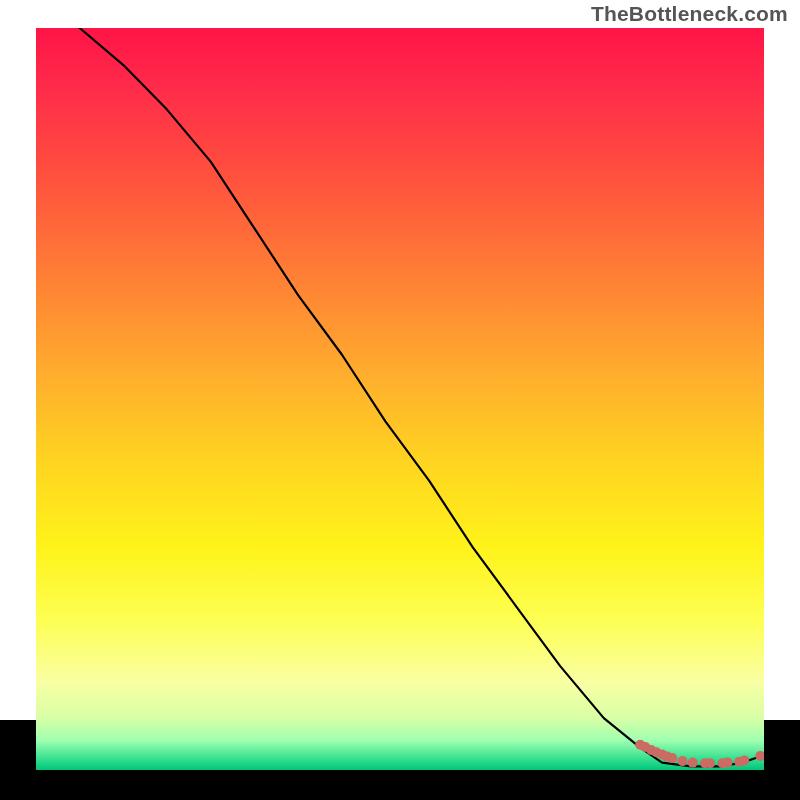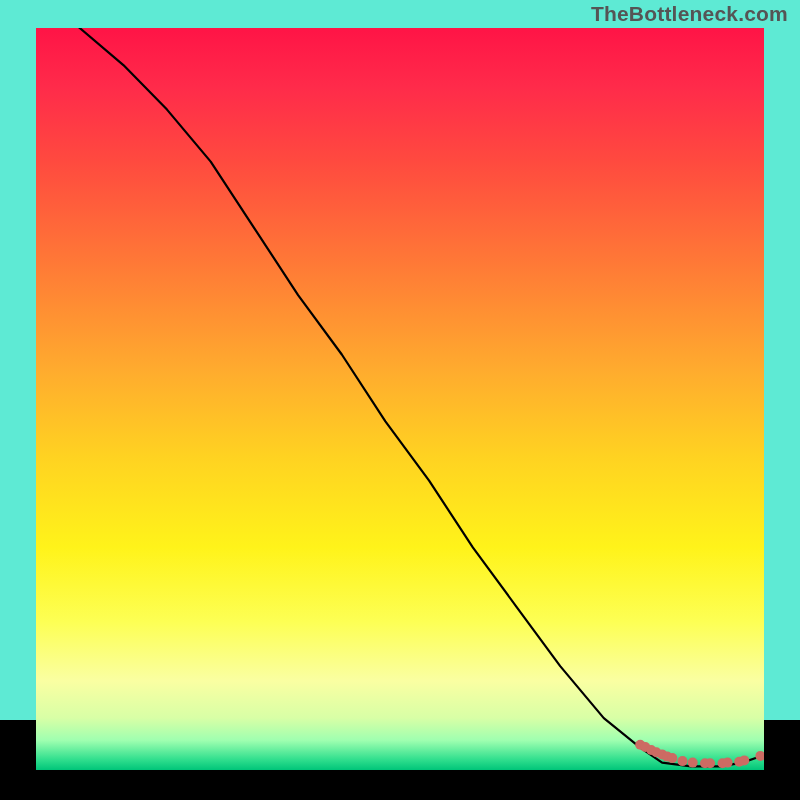--- a/index.html
+++ b/index.html
@@ -8,21 +8,21 @@
     width: 800px;
     height: 800px;
     background: #000;
     font-family: Arial, Helvetica, sans-serif;
     overflow: hidden;
   }
   .frame {
     position: relative;
     width: 800px;
     height: 720px;
-    background: #5eead4;
+    background: #ffffff;
   }
   .brand {
     position: absolute;
     top: 2px;
     right: 12px;
     color: #555;
     font-size: 21px;
     font-weight: 600;
     letter-spacing: 0.2px;
   }

